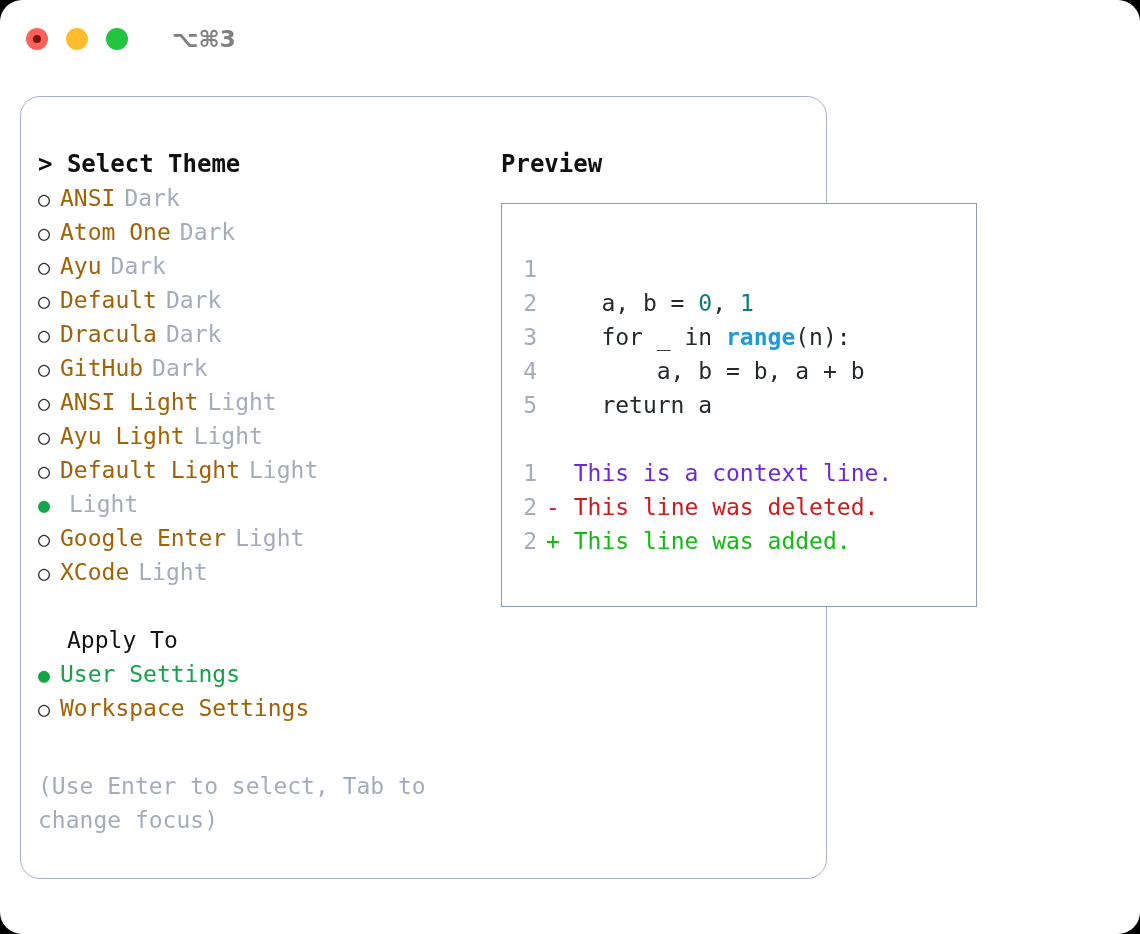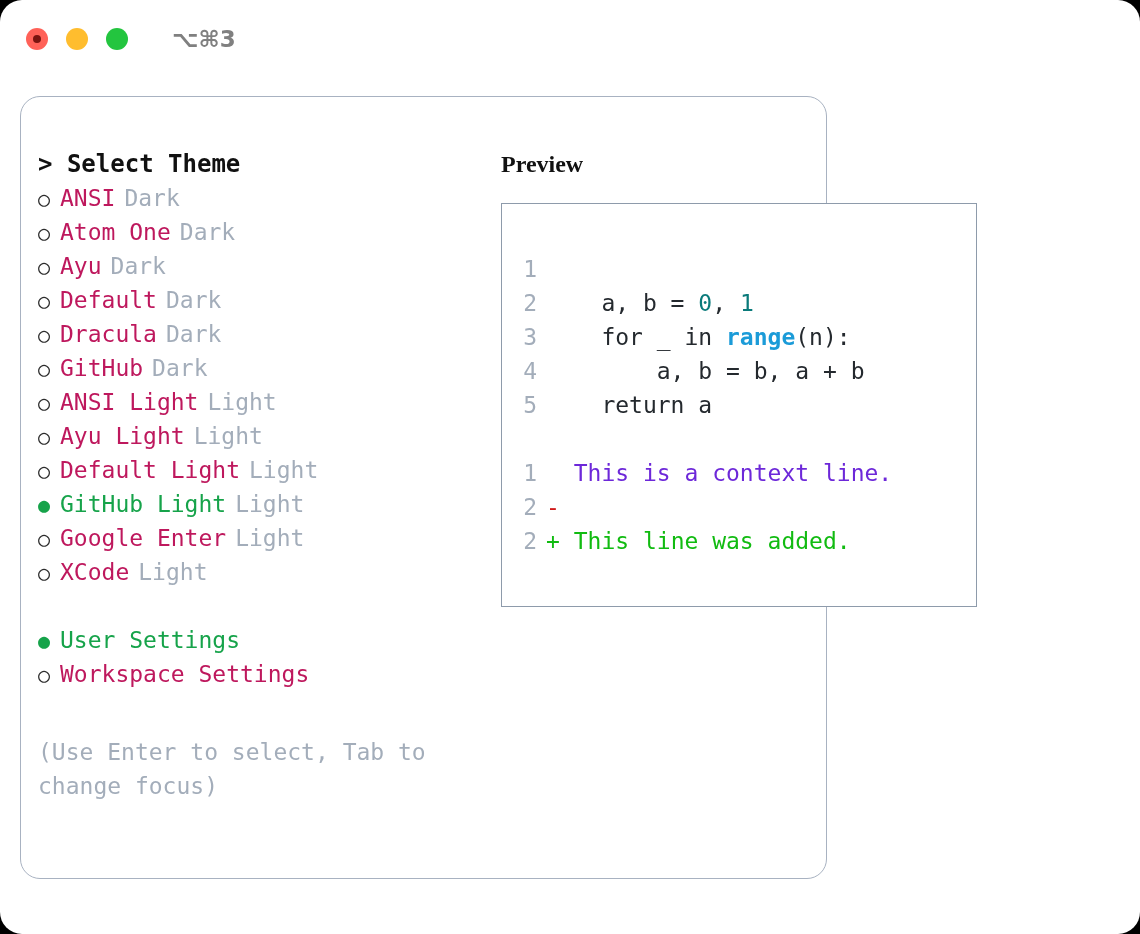--- a/index.html
+++ b/index.html
@@ -115,21 +115,21 @@
   .radio {
     width: 22px;
     flex: 0 0 22px;
     text-align: left;
     font-size: 20px;
     line-height: 34px;
   }
   .radio-off { color: #2b2b2b; }
   .radio-on  { color: #16a34a; }
 
-  .opt-label { color: #be185d; }
+  .opt-label { color: #a16207; }
   .opt-label.selected { color: #16a34a; }
   .opt-tag {
     color: #a3adba;
     margin-left: 9px;
   }
 
   .spacer-sm { height: 34px; }
 
   .apply-title {
     font-size: 23px;
@@ -154,21 +154,20 @@
     position: absolute;
     left: 480px;
     top: 50px;
     width: 490px;
   }
   #preview-title {
     font-size: 24px;
     font-weight: bold;
     color: #111111;
     line-height: 34px;
-    font-family: Liberation Serif, serif;
   }
 
   #code-box {
     margin-top: 22px;
     width: 476px;
     height: 404px;
     border: 1.5px solid #8e9bab;
     box-sizing: border-box;
     background: #ffffff;
     padding: 48px 0 0 0;
@@ -223,27 +222,28 @@
         <div id="theme-list">
             <div class="opt-row"><span class="radio radio-off">○</span><span class="opt-label">ANSI</span><span class="opt-tag">Dark</span></div>
             <div class="opt-row"><span class="radio radio-off">○</span><span class="opt-label">Atom One</span><span class="opt-tag">Dark</span></div>
             <div class="opt-row"><span class="radio radio-off">○</span><span class="opt-label">Ayu</span><span class="opt-tag">Dark</span></div>
             <div class="opt-row"><span class="radio radio-off">○</span><span class="opt-label">Default</span><span class="opt-tag">Dark</span></div>
             <div class="opt-row"><span class="radio radio-off">○</span><span class="opt-label">Dracula</span><span class="opt-tag">Dark</span></div>
             <div class="opt-row"><span class="radio radio-off">○</span><span class="opt-label">GitHub</span><span class="opt-tag">Dark</span></div>
             <div class="opt-row"><span class="radio radio-off">○</span><span class="opt-label">ANSI Light</span><span class="opt-tag">Light</span></div>
             <div class="opt-row"><span class="radio radio-off">○</span><span class="opt-label">Ayu Light</span><span class="opt-tag">Light</span></div>
             <div class="opt-row"><span class="radio radio-off">○</span><span class="opt-label">Default Light</span><span class="opt-tag">Light</span></div>
-            <div class="opt-row"><span class="radio radio-on">●</span><span class="opt-label selected">GitHub Light</span><span class="opt-tag">Light</span></div>
+            <div class="opt-row"><span class="radio radio-on">●</span><span class="opt-tag">Light</span></div>
             <div class="opt-row"><span class="radio radio-off">○</span><span class="opt-label">Google Enter</span><span class="opt-tag">Light</span></div>
             <div class="opt-row"><span class="radio radio-off">○</span><span class="opt-label">XCode</span><span class="opt-tag">Light</span></div>
           </div>
 
         <div class="spacer-sm"></div>
 
+        <div class="apply-title">Apply To</div>
 
         <div id="apply-list">
             <div class="opt-row"><span class="radio radio-on">●</span><span class="opt-label selected">User Settings</span></div>
             <div class="opt-row"><span class="radio radio-off">○</span><span class="opt-label">Workspace Settings</span></div>
           </div>
 
         <div id="hint">(Use Enter to select, Tab to change focus)</div>
       </div>
 
       <div id="right-col">
@@ -252,21 +252,21 @@
           <div id="code-lines">
               <div class="code-line"><span class="lineno">1</span></div>
               <div class="code-line"><span class="lineno">2</span><span><span class="codetext">    a, b = </span><span class="tok-num">0</span><span class="codetext">, </span><span class="tok-num">1</span></span></div>
               <div class="code-line"><span class="lineno">3</span><span><span class="codetext">    for _ in </span><span class="tok-builtin">range</span><span class="codetext">(n):</span></span></div>
               <div class="code-line"><span class="lineno">4</span><span><span class="codetext">        a, b = b, a + b</span></span></div>
               <div class="code-line"><span class="lineno">5</span><span><span class="codetext">    return a</span></span></div>
             </div>
           <div class="gap-line"></div>
           <div id="diff-lines">
               <div class="code-line"><span class="lineno">1</span><span class="diff-ctx">  </span><span class="diff-ctx">This is a context line.</span></div>
-              <div class="code-line"><span class="lineno">2</span><span class="diff-del">- </span></div>
+              <div class="code-line"><span class="lineno">2</span><span class="diff-del">- </span><span class="diff-del">This line was deleted.</span></div>
               <div class="code-line"><span class="lineno">2</span><span class="diff-add">+ </span><span class="diff-add">This line was added.</span></div>
             </div>
         </div>
       </div>
 
     </div>
   </div>
 </div>
 
 </body></html>

